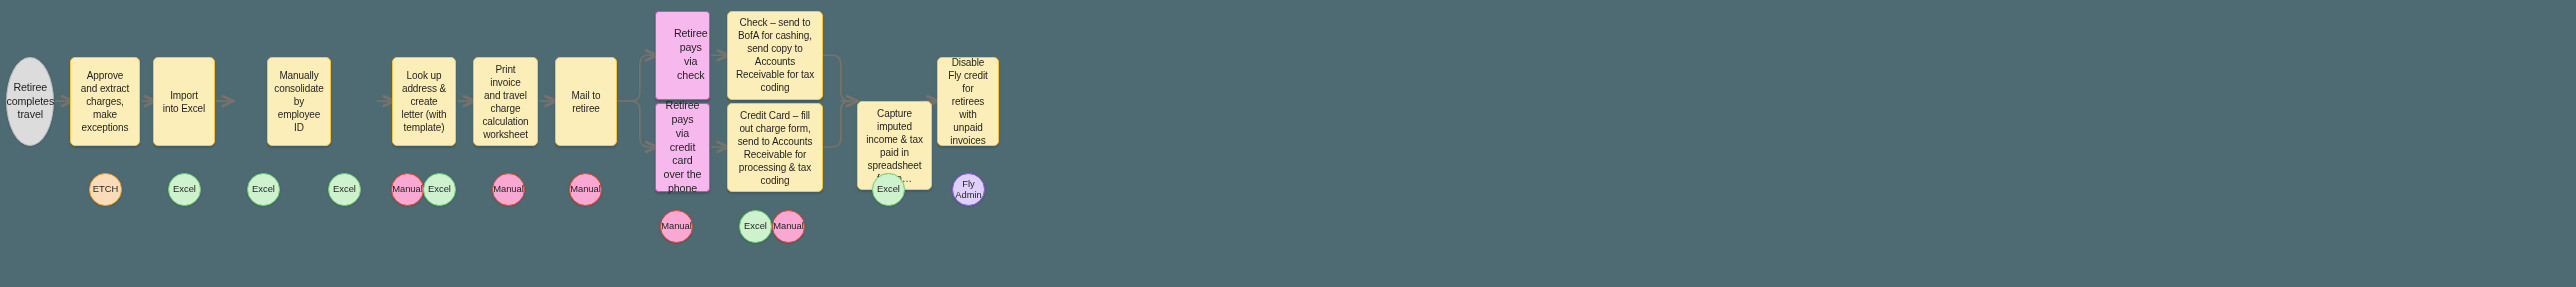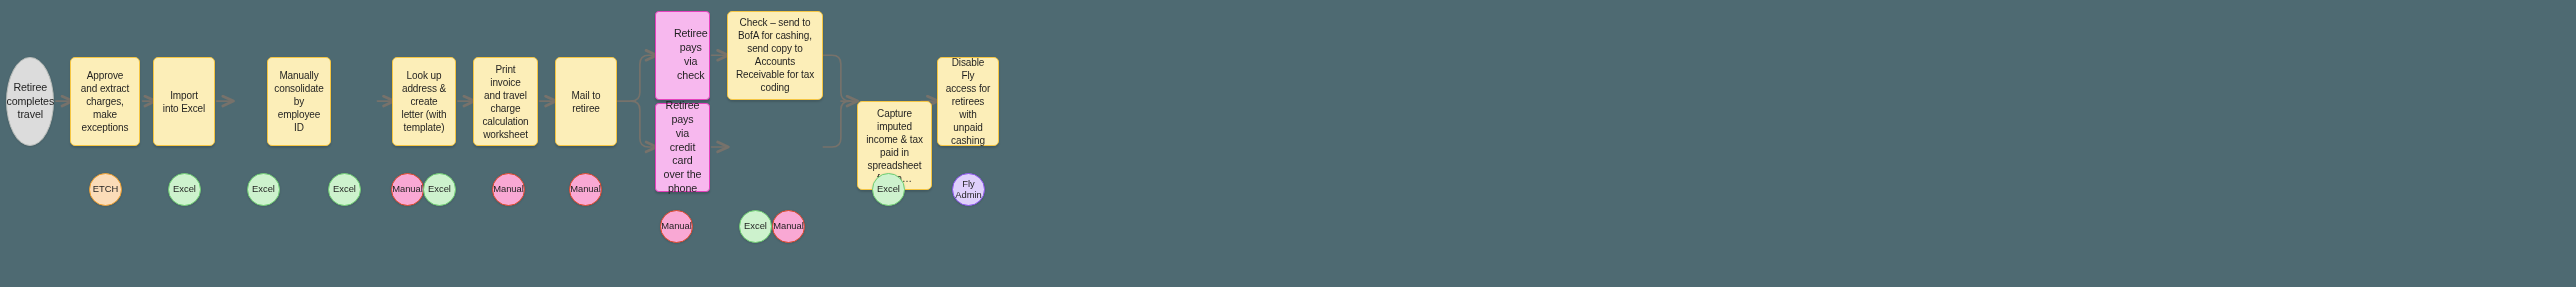--- a/index.html
+++ b/index.html
@@ -165,27 +165,30 @@
   </div>
 
   <div class="node pink" style="left:655px; top:103px; width:55px; height:89px;">
     <span>Retiree pays via credit card over the phone</span>
   </div>
 
   <div class="node proc" style="left:727px; top:10.7px; width:96px; height:89px;">
     <span>Check – send to BofA for cashing, send copy to Accounts Receivable for tax coding</span>
   </div>
 
+  <div class="node proc" style="left:727px; top:103px; width:96px; height:89px;">
+    <span>Credit Card – fill out charge form, send to Accounts Receivable for processing &amp; tax coding</span>
+  </div>
 
   <div class="node proc" style="left:857px; top:57px; width:75px; height:89px;margin-top:44px;">
     <span>Capture imputed income &amp; tax paid in spreadsheet for pa…</span>
   </div>
 
   <div class="node proc" style="left:937px; top:57px; width:62px; height:89px;">
-    <span>Disable Fly access for retirees with unpaid cashing</span>
+    <span>Disable Fly credit for retirees with unpaid invoices</span>
   </div>
 
   <div class="badge etch" style="left:89px; top:173px; width:33px; height:33px;">
     <span>ETCH</span>
   </div>
 
   <div class="badge excel" style="left:168px; top:173px; width:33px; height:33px;">
     <span>Excel</span>
   </div>
 

